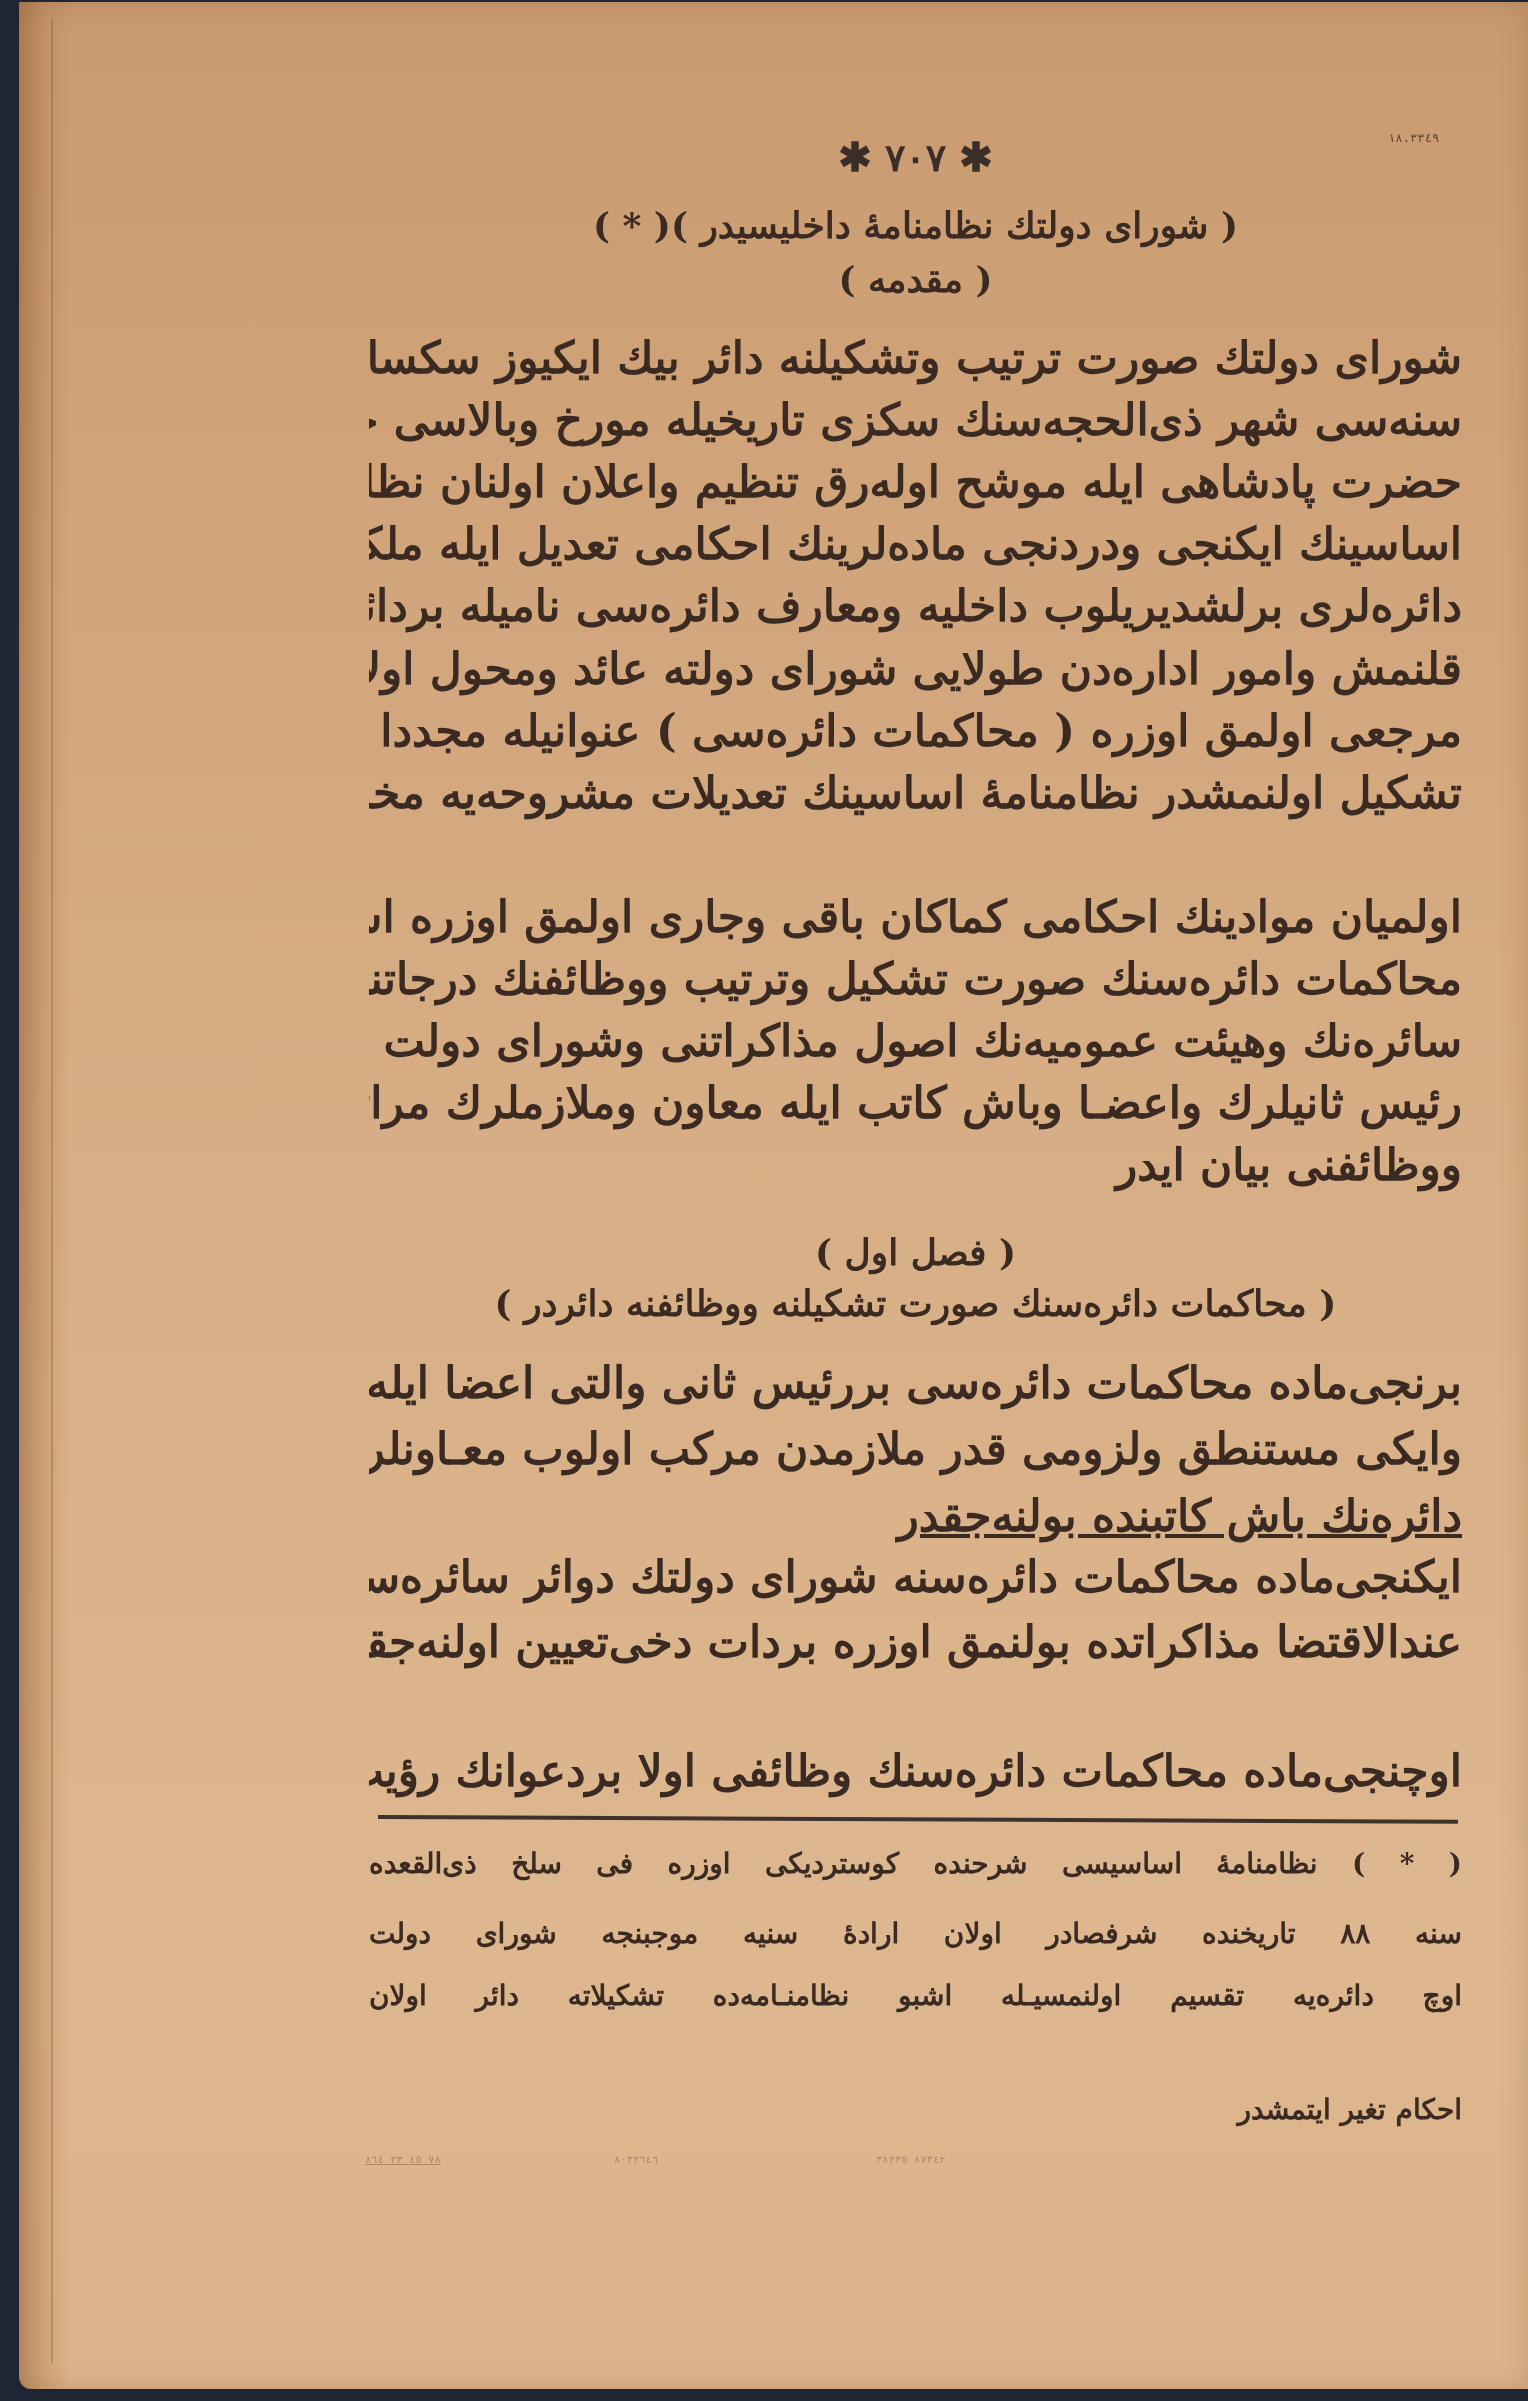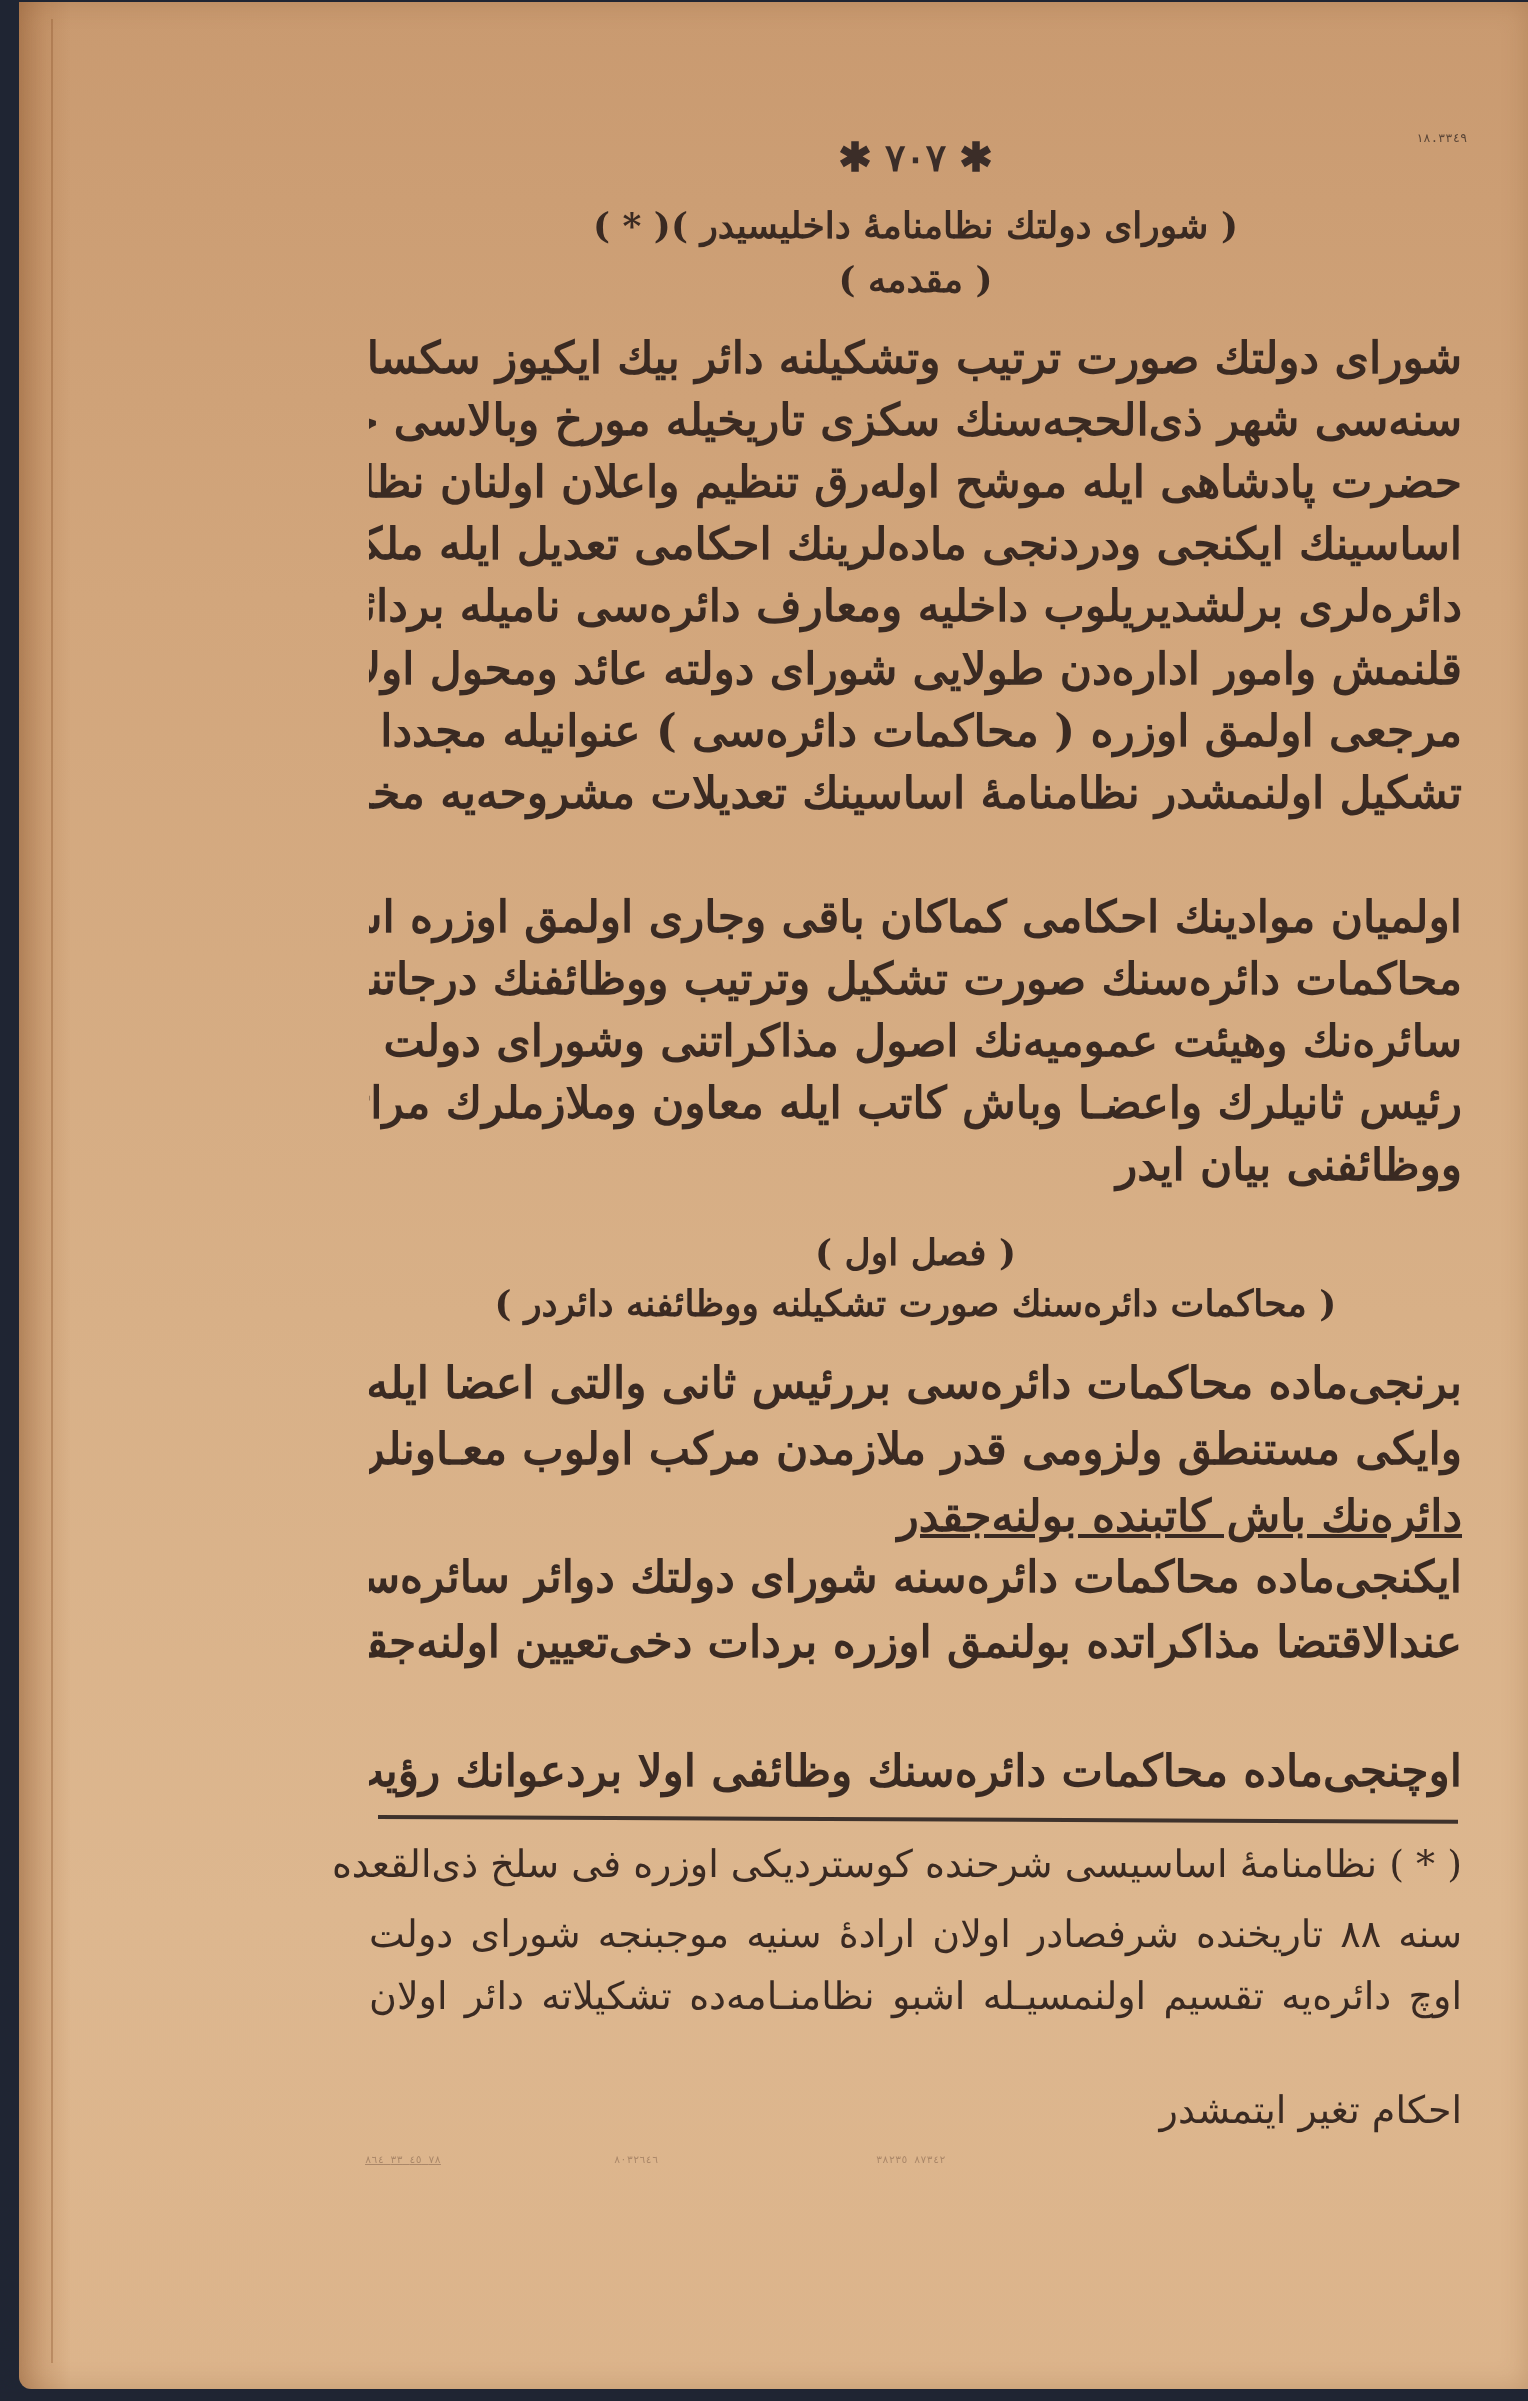--- a/index.html
+++ b/index.html
@@ -89,36 +89,35 @@
       height: 4.4px;
       background: #3e322c;
       transform: rotate(0.25deg);
       transform-origin: left center;
     }
     .fn-line {
       position: absolute;
       right: 0;
       width: 1093px;
       white-space: nowrap;
-      font-size: 38px;
+      font-size: 28px;
       line-height: 52px;
       text-align: justify;
       text-align-last: justify;
-      font-weight: normal;
+      font-weight: bold;
     }
     .fn-line.last { text-align-last: right; margin-top: 44px; }
     .corner-mark {
       position: absolute;
       left: 1369px;
       top: 129px;
       font-family: "DejaVu Sans Mono", monospace;
       font-size: 12.2px;
       color: #5a4536;
       letter-spacing: 0.9px;
-      margin-left: 28px;
     }
     .bottom-marks {
       position: absolute;
       top: 2151px;
       font-family: "DejaVu Sans Mono", monospace;
       font-size: 10.5px;
       color: #8a6a52;
       opacity: 0.6;
     }
   </style>

